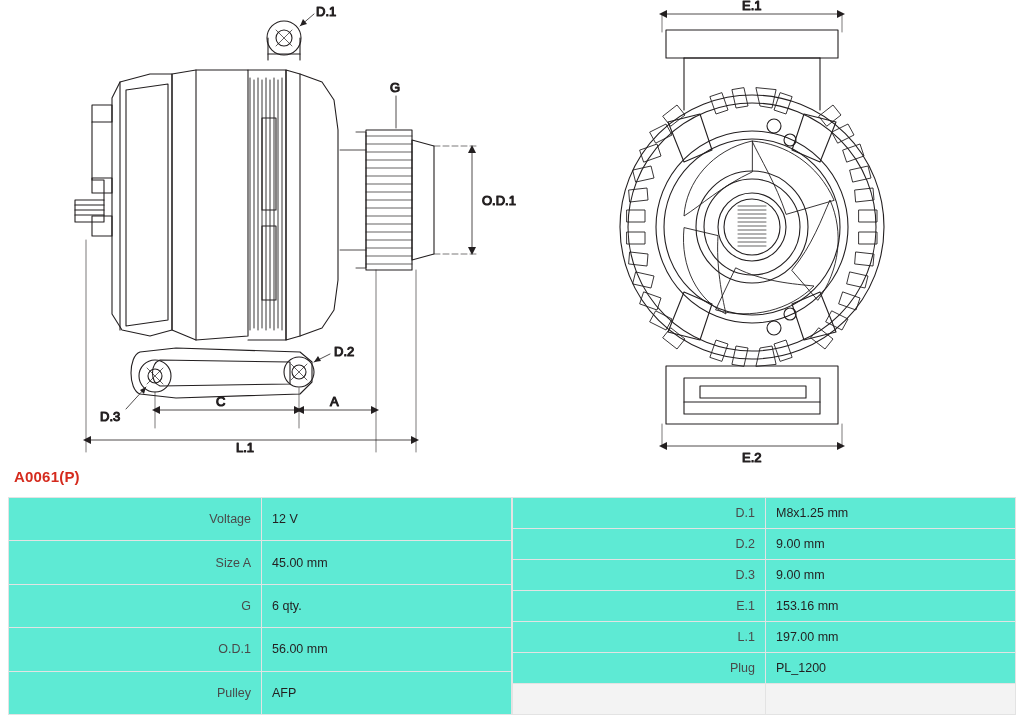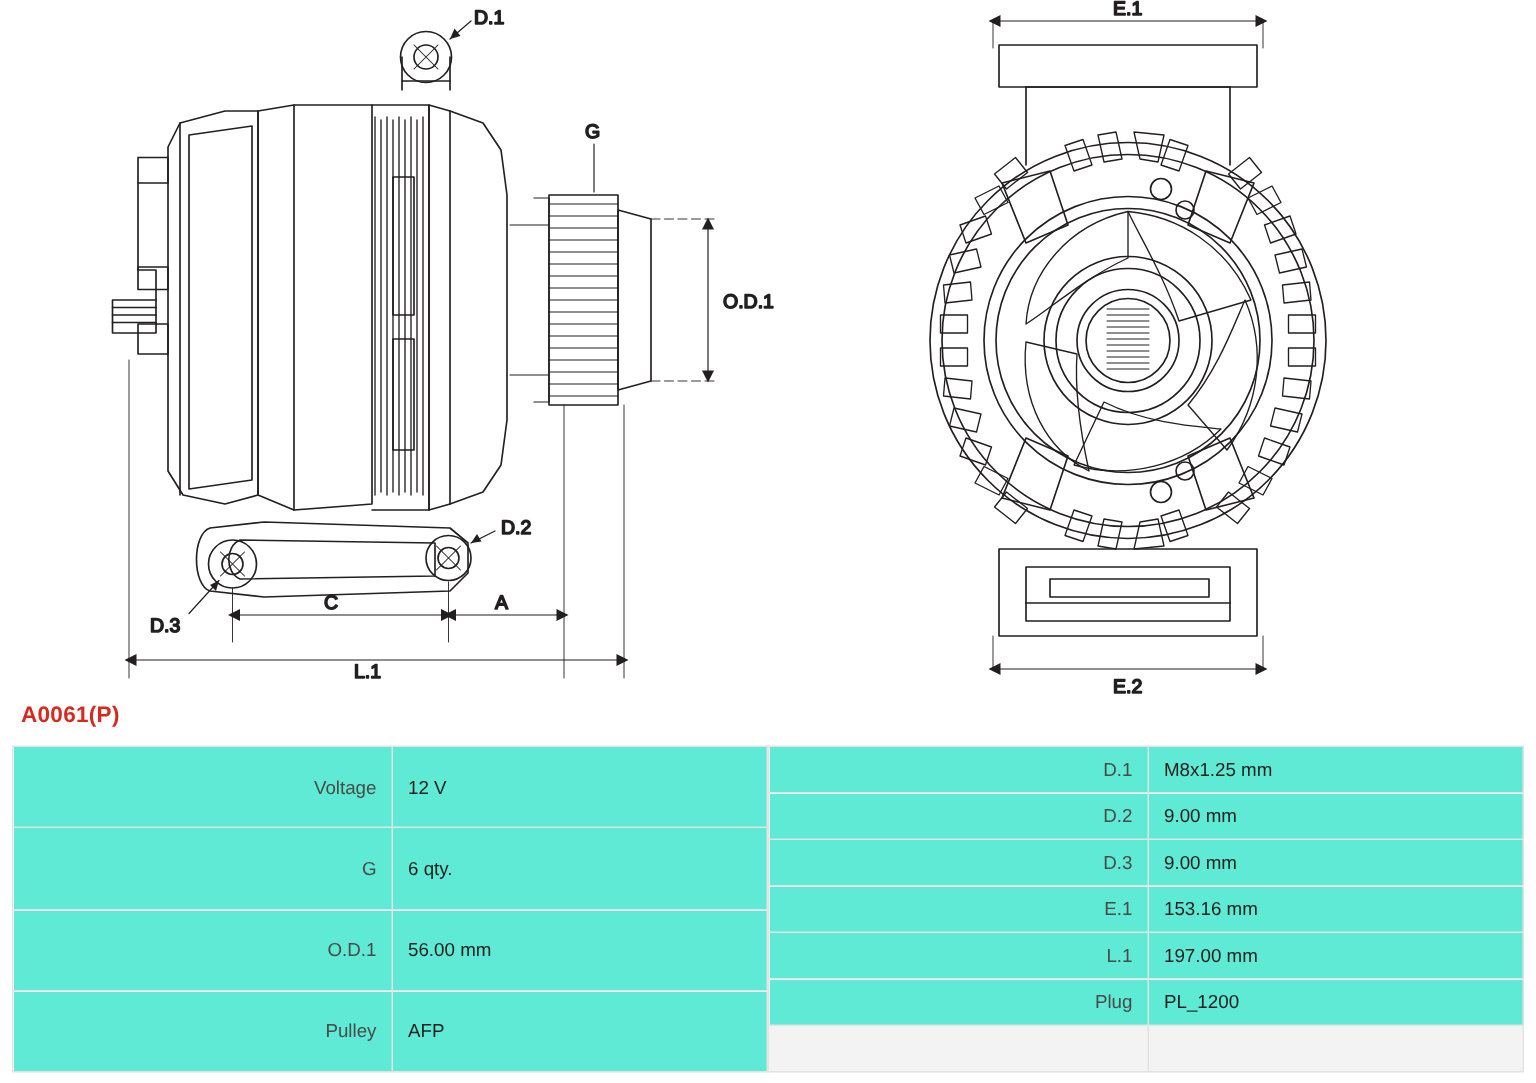--- a/index.html
+++ b/index.html
@@ -306,20 +306,24 @@
 
   <div class="tables">
 
     <table class="spec left">
       <tbody>
         <tr>
           <td class="k">Voltage</td>
           <td class="v">12 V</td>
         </tr>
         <tr>
+          <td class="k">Size A</td>
+          <td class="v">45.00 mm</td>
+        </tr>
+        <tr>
           <td class="k">G</td>
           <td class="v">6 qty.</td>
         </tr>
         <tr>
           <td class="k">O.D.1</td>
           <td class="v">56.00 mm</td>
         </tr>
         <tr>
           <td class="k">Pulley</td>
           <td class="v">AFP</td>

